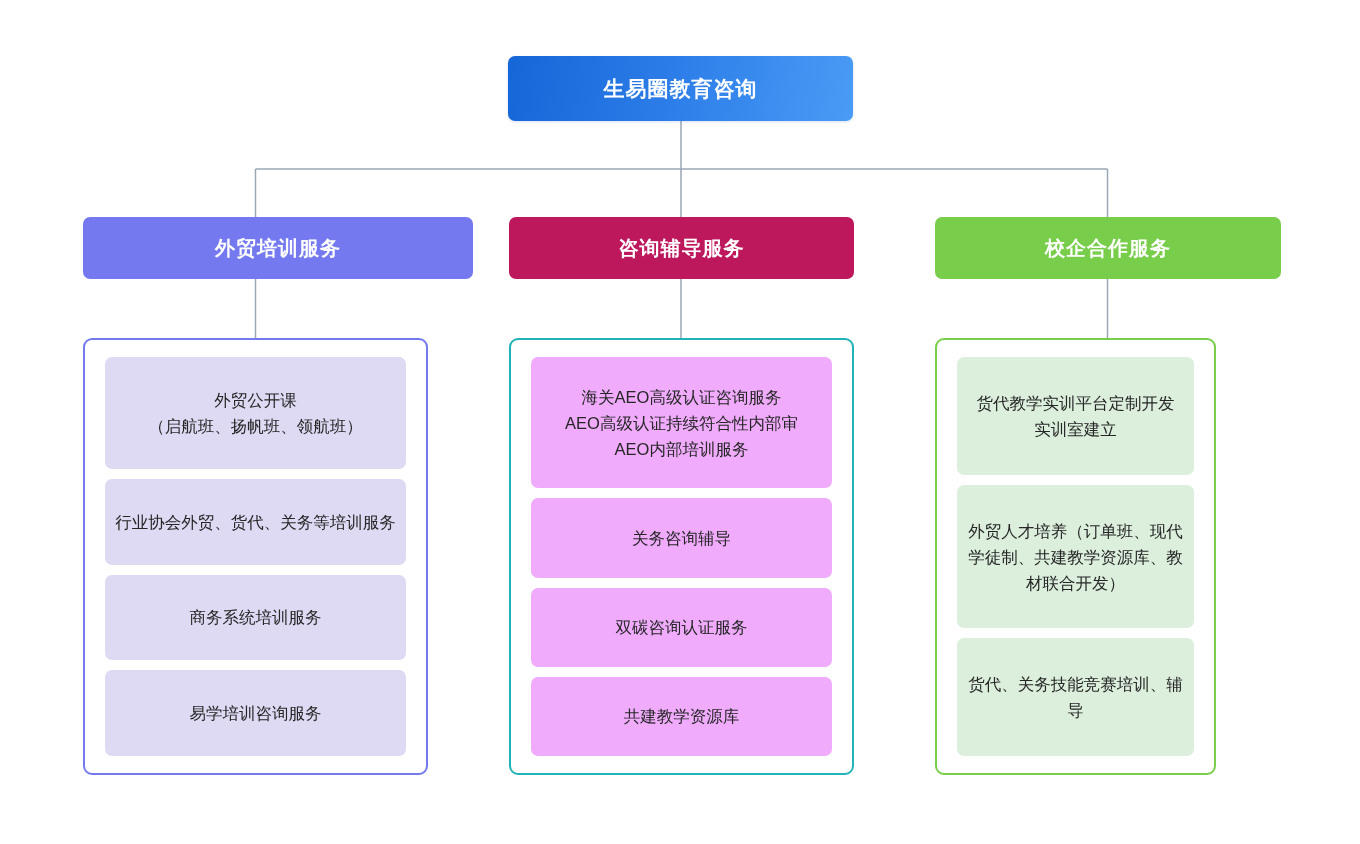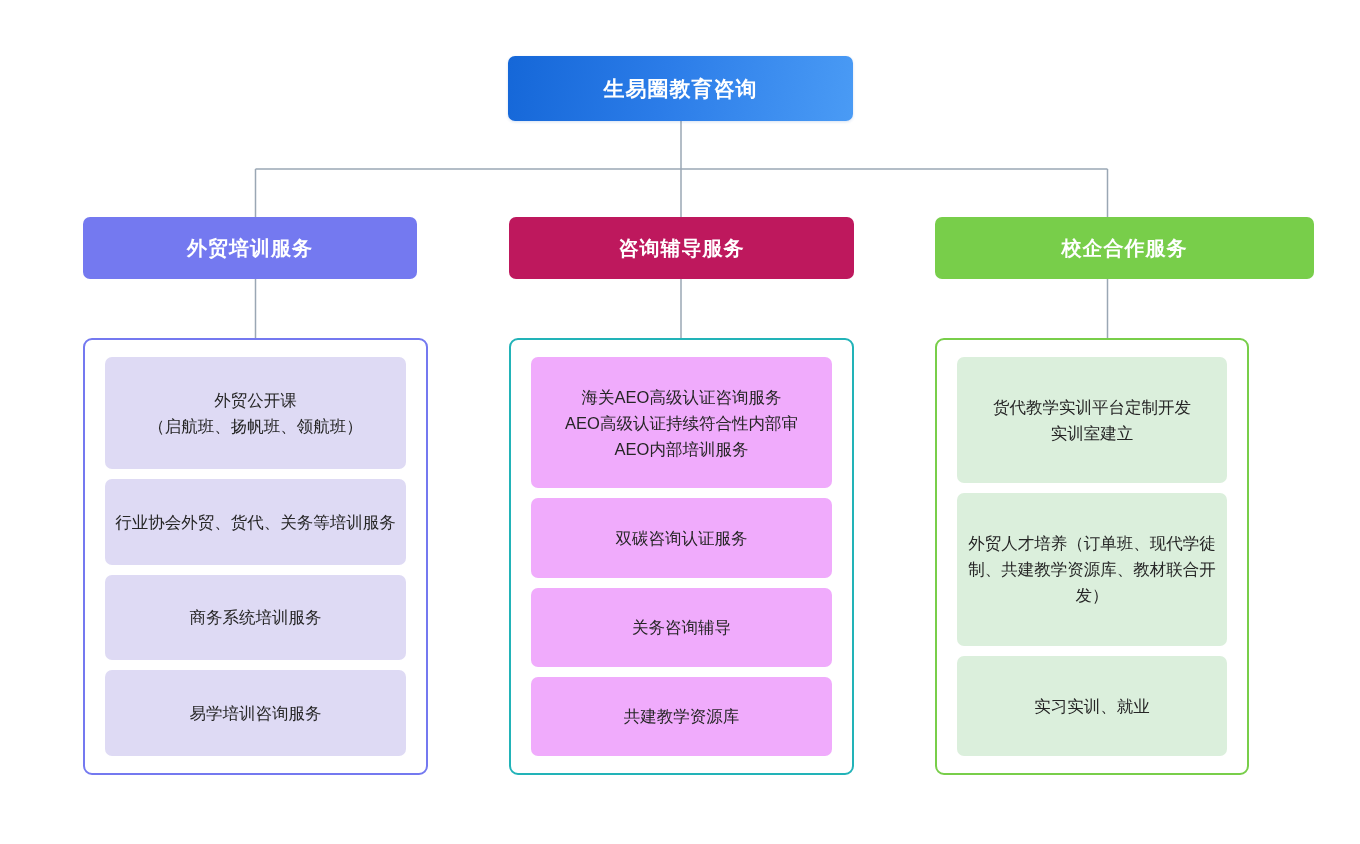--- a/index.html
+++ b/index.html
@@ -61,40 +61,40 @@
     display: flex;
     align-items: center;
     justify-content: center;
   }
   .col-header .node-title {
     color: #ffffff;
     font-size: 20px;
     font-weight: bold;
     letter-spacing: 1px;
   }
-  .col-header.c0 { left: 83px;  width: 334px; background: #7479f0; }
+  .col-header.c0 { left: 83px;  width: 390px; background: #7479f0; }
   .col-header.c1 { left: 509px; width: 345px; background: #be185d; }
-  .col-header.c2 { left: 935px; width: 379px; background: #78ce4a; }
+  .col-header.c2 { left: 935px; width: 346px; background: #78ce4a; }
 
   
   .panel {
     position: absolute;
     top: 338px;
     height: 437px;
     border-radius: 9px;
     background: #ffffff;
     box-sizing: border-box;
     padding: 12px 20px;
     display: flex;
     flex-direction: column;
     justify-content: flex-start;
   }
   .panel.c0 { left: 83px;  width: 345px; border: 2px solid #7479f0; }
   .panel.c1 { left: 509px; width: 345px; border: 2px solid #22b3b8; }
-  .panel.c2 { left: 935px; width: 314px; border: 2px solid #78ce4a; }
+  .panel.c2 { left: 935px; width: 281px; border: 2px solid #78ce4a; }
 
   
   .chip {
     border-radius: 7px;
     display: flex;
     align-items: center;
     justify-content: center;
     text-align: center;
     box-sizing: border-box;
     padding: 8px 10px;
@@ -150,25 +150,25 @@
 （启航班、扬帆班、领航班）</div>
     <div class="chip">行业协会外贸、货代、关务等培训服务</div>
     <div class="chip">商务系统培训服务</div>
     <div class="chip">易学培训咨询服务</div>
   </div>
 
   <div class="panel c1">
     <div class="chip">海关AEO高级认证咨询服务
 AEO高级认证持续符合性内部审
 AEO内部培训服务</div>
+    <div class="chip">关务咨询辅导</div>
     <div class="chip">双碳咨询认证服务</div>
-    <div class="chip">关务咨询辅导</div>
     <div class="chip">共建教学资源库</div>
   </div>
 
   <div class="panel c2">
     <div class="chip">货代教学实训平台定制开发
 实训室建立</div>
     <div class="chip">外贸人才培养（订单班、现代学徒制、共建教学资源库、教材联合开发）</div>
-    <div class="chip">实习实训、就业</div>
+    <div class="chip">货代、关务技能竞赛培训、辅导</div>
   </div>
 
 </div>
 
 </body></html>

